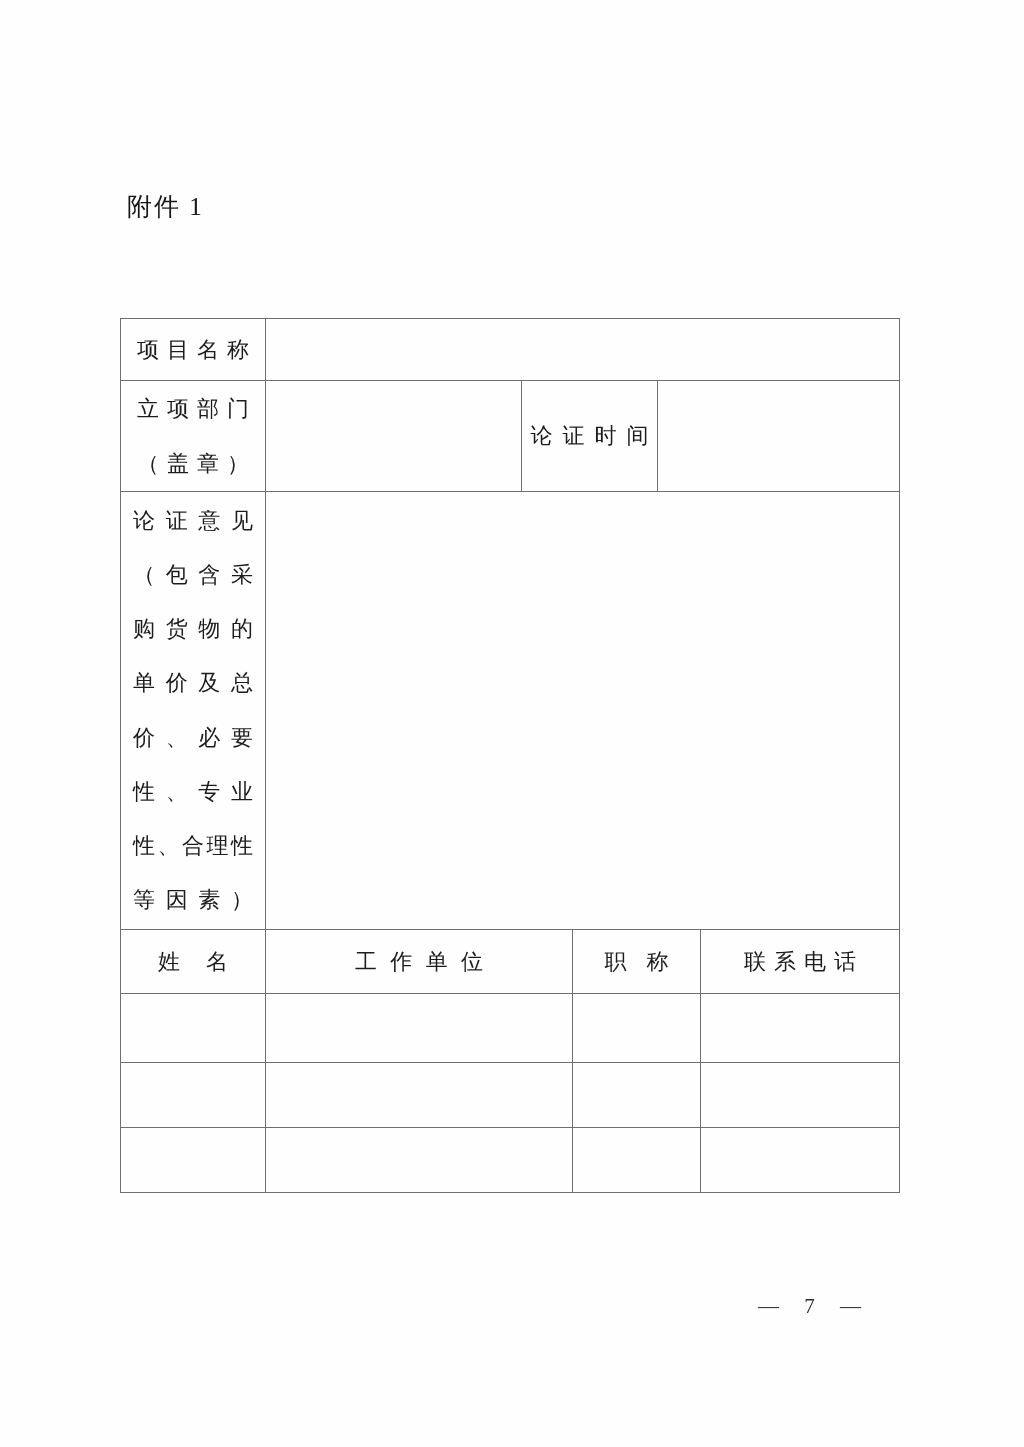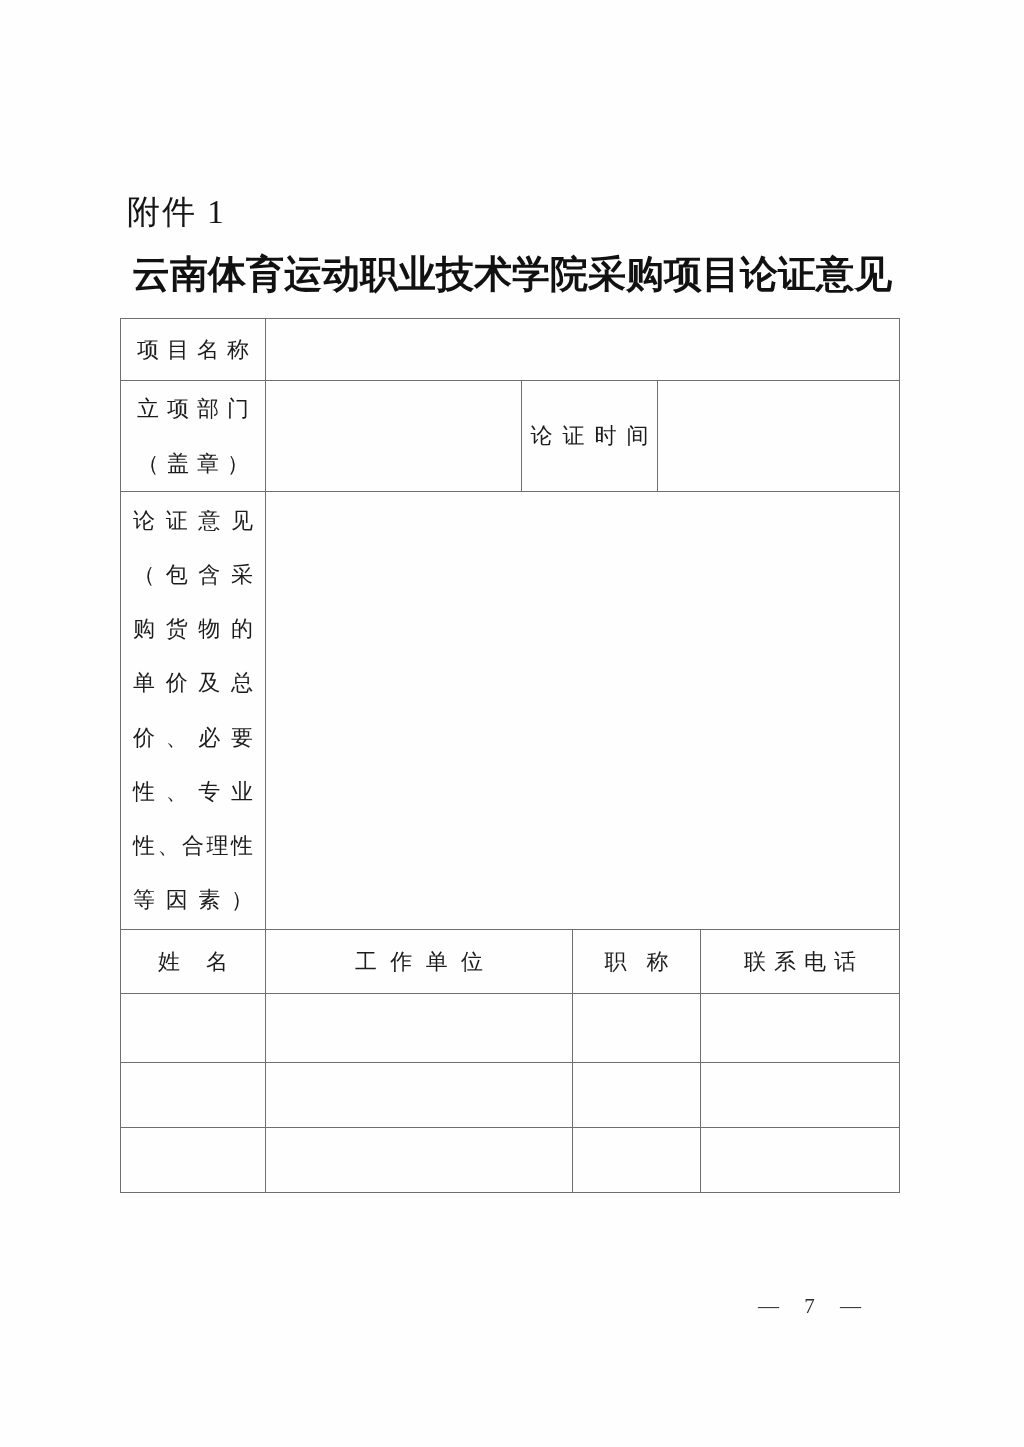--- a/index.html
+++ b/index.html
@@ -7,21 +7,21 @@
   body {
     width: 1024px; height: 1447px; position: relative;
     font-family: "Liberation Serif", "DejaVu Serif", serif;
     color: #1c1c1c;
     overflow: hidden;
   }
   .page { position: absolute; inset: 0; background: #fefefe; }
 
   .attachment-label {
     position: absolute; left: 127px; top: 190px;
-    font-size: 33px; letter-spacing: 2px; font-weight: 500;
+    font-size: 25px; letter-spacing: 2px; font-weight: 500;
     color: #161616;
     text-align: right;
   }
 
   .doc-title {
     position: absolute; left: 0; right: 0; top: 249px;
     text-align: center;
     font-size: 38px; font-weight: bold;
     color: #111;
     letter-spacing: 0px;
@@ -70,21 +70,20 @@
     white-space: nowrap;
   }
 </style>
 </head>
 <body>
 
 <div class="page">
 
   <div class="attachment-label">附件 1</div>
 
-  <div class="doc-title">云南体育运动职业技术学院采购项目论证意见</div>
 
   <table class="form-table">
     <colgroup>
       <col style="width:145px">
       <col style="width:256px">
       <col style="width:51px">
       <col style="width:85px">
       <col style="width:43px">
       <col style="width:199px">
     </colgroup>

